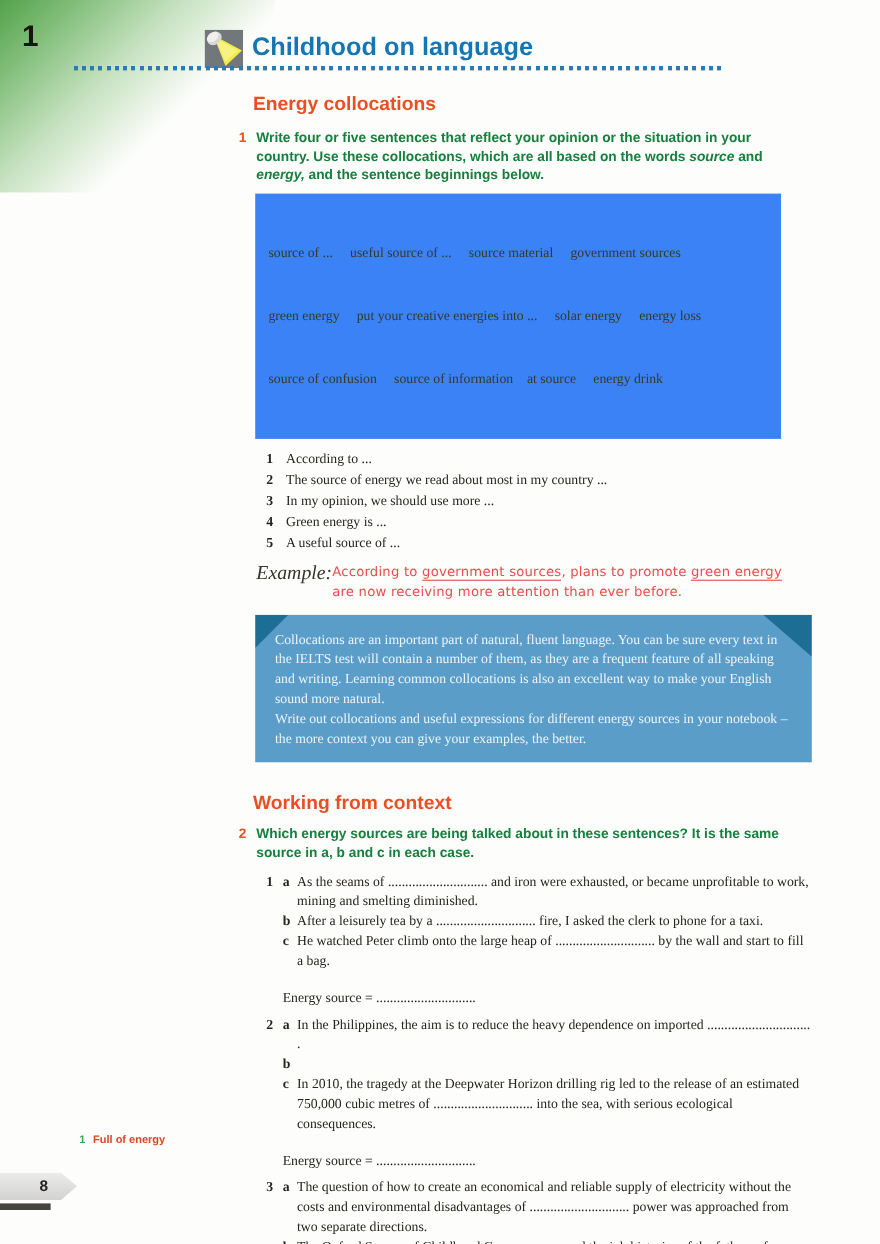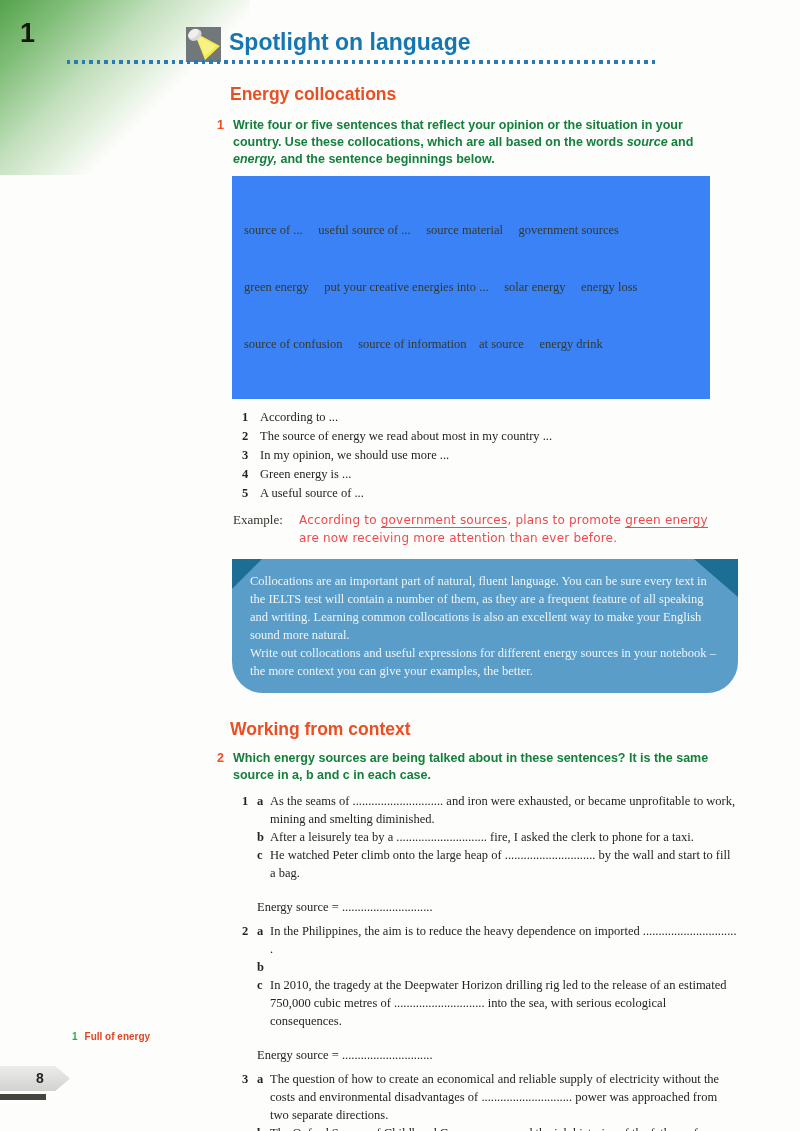--- a/index.html
+++ b/index.html
@@ -52,30 +52,30 @@
     white-space:pre-wrap;
   }
   .green-box div { white-space:pre-wrap; }
   
   .beginnings { margin:0 0 8px 242px; }
   .beginnings .row { display:flex; }
   .beginnings .num { flex:0 0 18px; font-weight:bold; font-size:12.5px; line-height:19px; color:#26241f; }
   .beginnings .txt { font-size:12.5px; line-height:19px; color:#26241f; }
   
   .example { display:flex; margin:0 0 12px 233px; }
-  .example .label { flex:0 0 66px; font-size:13px; line-height:18px; color:#35332c; }
+  .example .label { flex:0 0 66px; font-size:18px; line-height:18px; color:#35332c;font-style:italic; }
   .example .hand {
     width:420px; font-family:"DejaVu Sans", sans-serif; font-size:12px; line-height:18px;
     color:#ee4a4e; letter-spacing:0.2px;
   }
   .example .hand u { text-decoration:none; border-bottom:1.4px solid #ee4a4e; }
   
   .blue-box {
     position:relative; margin:0 0 26px 232px; width:506px; background:#5b9dc9;
-    padding:13px 20px 13px 18px; color:#edf4f8; font-size:12.5px; line-height:18px;border-radius:31px;
+    padding:13px 20px 13px 18px; color:#edf4f8; font-size:12.5px; line-height:18px;
   }
   .blue-box::before {
     content:""; position:absolute; left:0; top:0; width:30px; height:30px;
     background:#1d6e94; clip-path:polygon(0 0, 100% 0, 0 100%);
   }
   .blue-box::after {
     content:""; position:absolute; right:0; top:0; width:44px; height:38px;
     background:#1d6e94; clip-path:polygon(0 0, 100% 0, 100% 100%);
   }
   
@@ -112,21 +112,21 @@
 
   <div class="spot-icon">
     <svg width="35" height="35" viewBox="0 0 35 35">
       <rect width="35" height="35" fill="#72777b"></rect>
       <polygon points="8,5 34,19 19,33" fill="#f3ec46"></polygon>
       <polygon points="9,7 30,19 19,29" fill="#f8f284"></polygon>
       <ellipse cx="9" cy="8" rx="7" ry="5.5" transform="rotate(-38 9 8)" fill="#d9d9d3"></ellipse>
       <ellipse cx="7.4" cy="6.6" rx="6" ry="4" transform="rotate(-38 7.4 6.6)" fill="#efefec"></ellipse>
     </svg>
   </div>
-  <h1 class="page-title">Spotlight on language</h1>
+  <h1 class="page-title">Childhood on language</h1>
   <div class="dotted-line"></div>
 
   <main>
     <h2 class="section-heading">Energy collocations</h2>
 
     <div class="exercise">
       <span class="ex-num">1</span>
       <p class="ex-text"><span>Write four or five sentences that reflect your opinion or the situation in your country. Use these collocations, which are all based on the words </span><i>source</i><span> and </span><i>energy,</i><span> and the sentence beginnings below.</span></p>
     </div>
 

